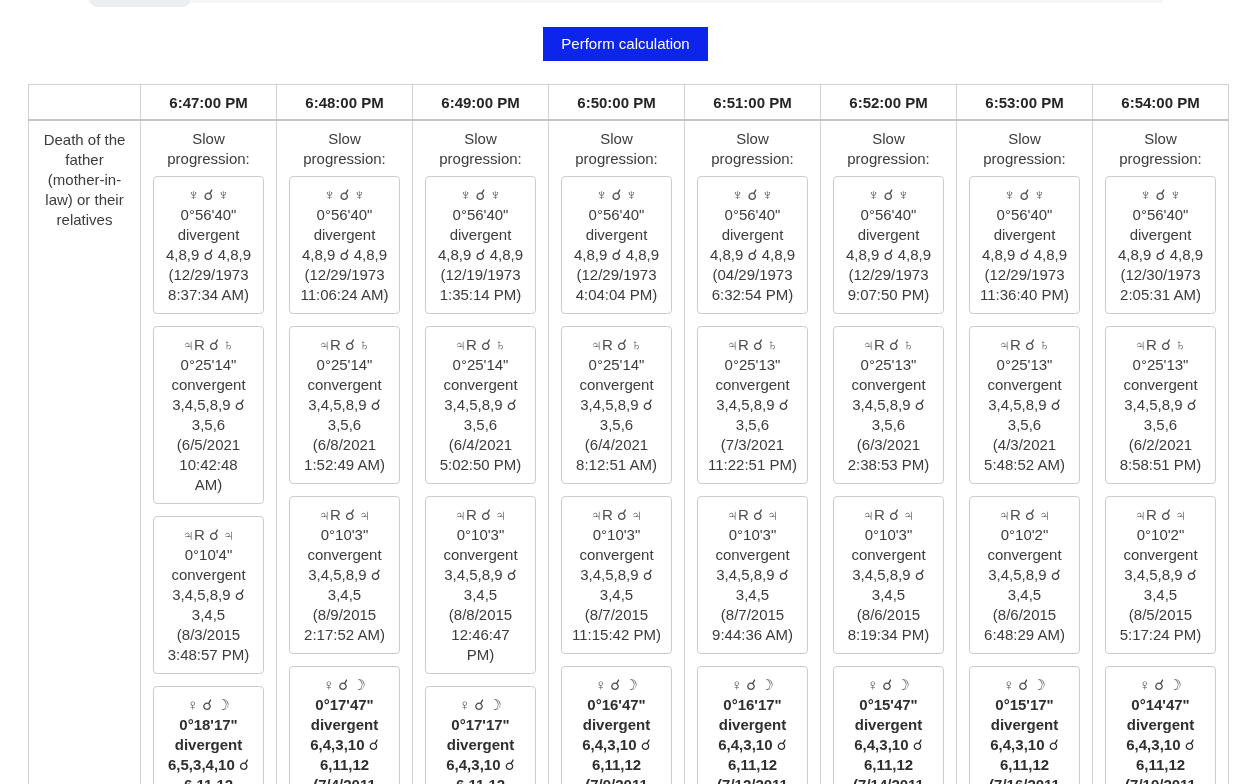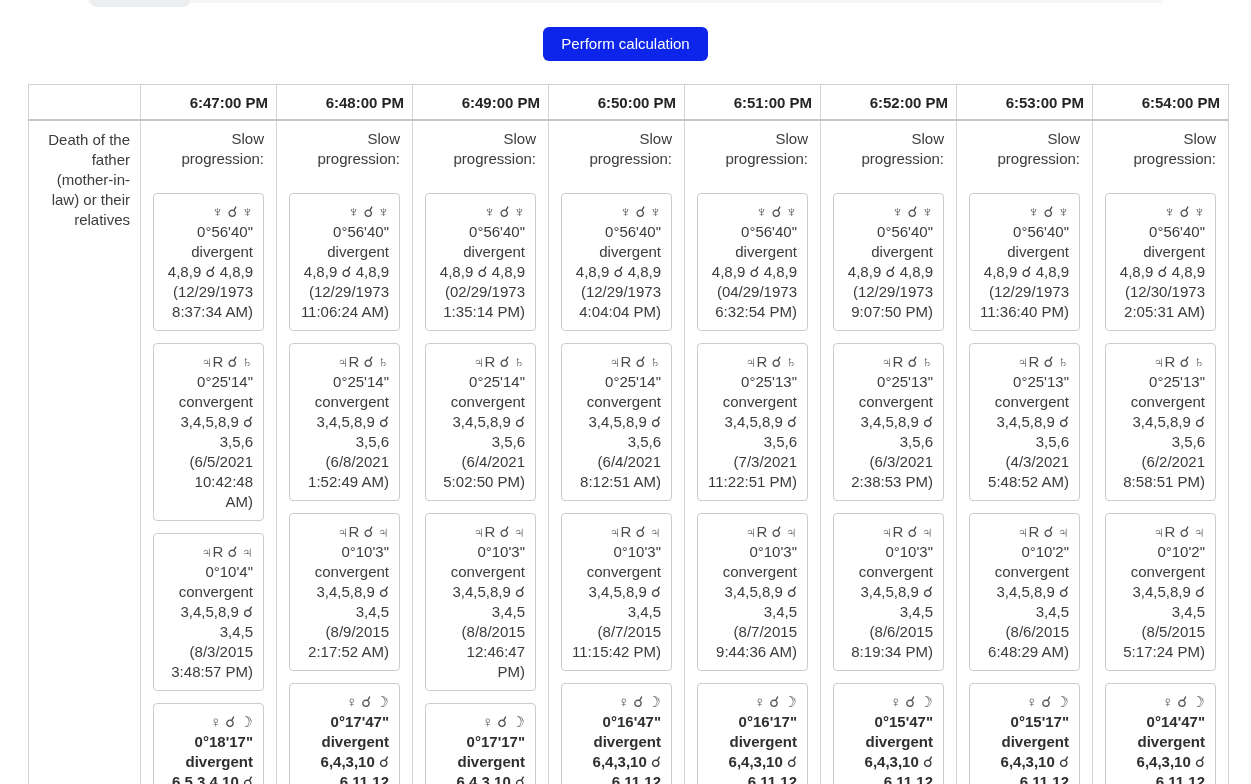--- a/index.html
+++ b/index.html
@@ -17,47 +17,47 @@
   .top-remnant-cap {
     position: absolute; top: 0; left: 90px; width: 100px; height: 7px;
     background: #eceef0; border-radius: 0 0 7px 7px;
   }
   .button-row { text-align: center; padding-top: 27px; }
   .calc-button {
     display: inline-block; border: none; cursor: pointer;
     color: #ffffff; background: #0d24eb;
     font-family: "Liberation Sans", sans-serif;
     font-size: 15px; line-height: 18px;
-    padding: 8px 18px; border-radius: 6px;
+    padding: 8px 18px; border-radius: 0;
   }
   table.progressions {
     margin: 23px 0 0 28px;
     width: 1200px;
     border-collapse: collapse;
     table-layout: fixed;
   }
   table.progressions th, table.progressions td {
     border: 1px solid #d2d2d2;
     vertical-align: top;
-    text-align: right;
+    text-align: center;
     font-size: 15px;
   }
   table.progressions thead th {
     font-weight: bold; color: #252525;
     padding: 9px 8px 8px 8px;
     border-bottom: 2px solid #c4c4c4;
     white-space: nowrap;
   }
   td.row-label {
     padding: 9px 10px;
     line-height: 20px;
     color: #3c3c3c;
   }
   td.progression-cell { padding: 8px 12px 8px 12px; }
-  .cell-heading { line-height: 20px; margin-bottom: 24px; color: #3c3c3c; }
+  .cell-heading { line-height: 20px; margin-bottom: 7px; color: #3c3c3c; }
   .aspect-box {
     border: 1px solid #cccccc;
     border-radius: 4px;
     padding: 8px 10px;
     margin-bottom: 12px;
     line-height: 20px;
     color: #3c3c3c;
     min-height: 30px;
   }
   .aspect-box .line { display: block; }
@@ -163,21 +163,21 @@
             <span class="line timestamp">(7/4/2011 4:37:49 PM)</span>
           </div>
         </td>
         <td class="progression-cell">
           <div class="cell-heading">Slow progression:</div>
           <div class="aspect-box">
             <span class="line planets">♆ ☌ ♆</span>
             <span class="line orb">0°56'40"</span>
             <span class="line direction">divergent</span>
             <span class="line houses">4,8,9 ☌ 4,8,9</span>
-            <span class="line timestamp">(02/29/1973 1:35:14 PM)</span>
+            <span class="line timestamp">(12/19/1973 1:35:14 PM)</span>
           </div>
           <div class="aspect-box">
             <span class="line planets">♃R ☌ ♄</span>
             <span class="line orb">0°25'14"</span>
             <span class="line direction">convergent</span>
             <span class="line houses">3,4,5,8,9 ☌ 3,5,6</span>
             <span class="line timestamp">(6/4/2021 5:02:50 PM)</span>
           </div>
           <div class="aspect-box">
             <span class="line planets">♃R ☌ ♃</span>

